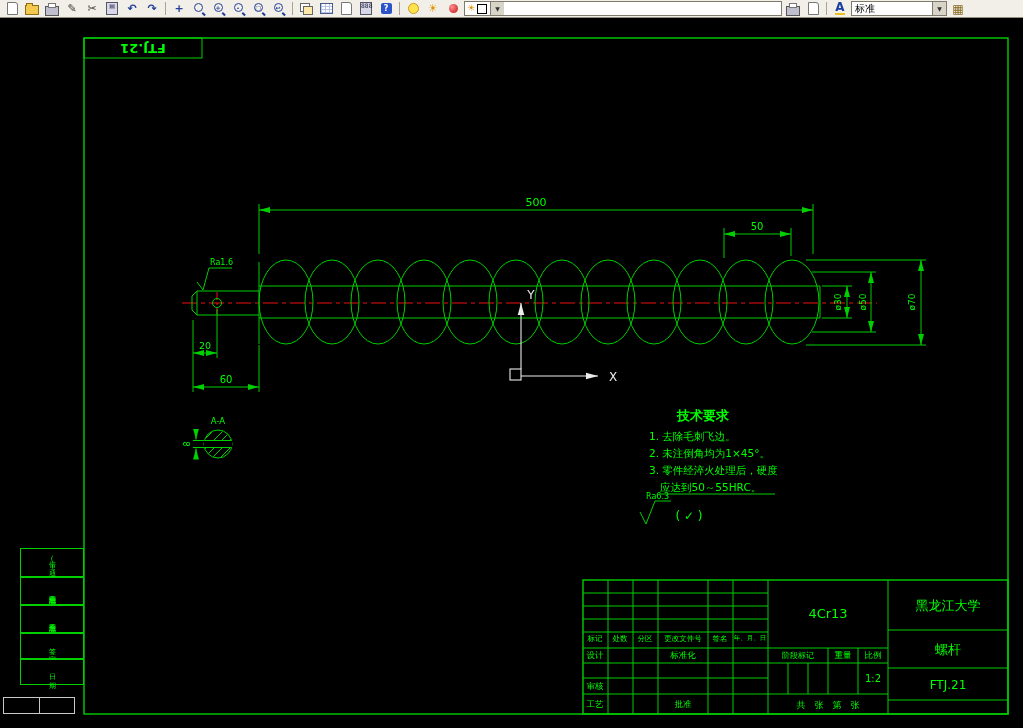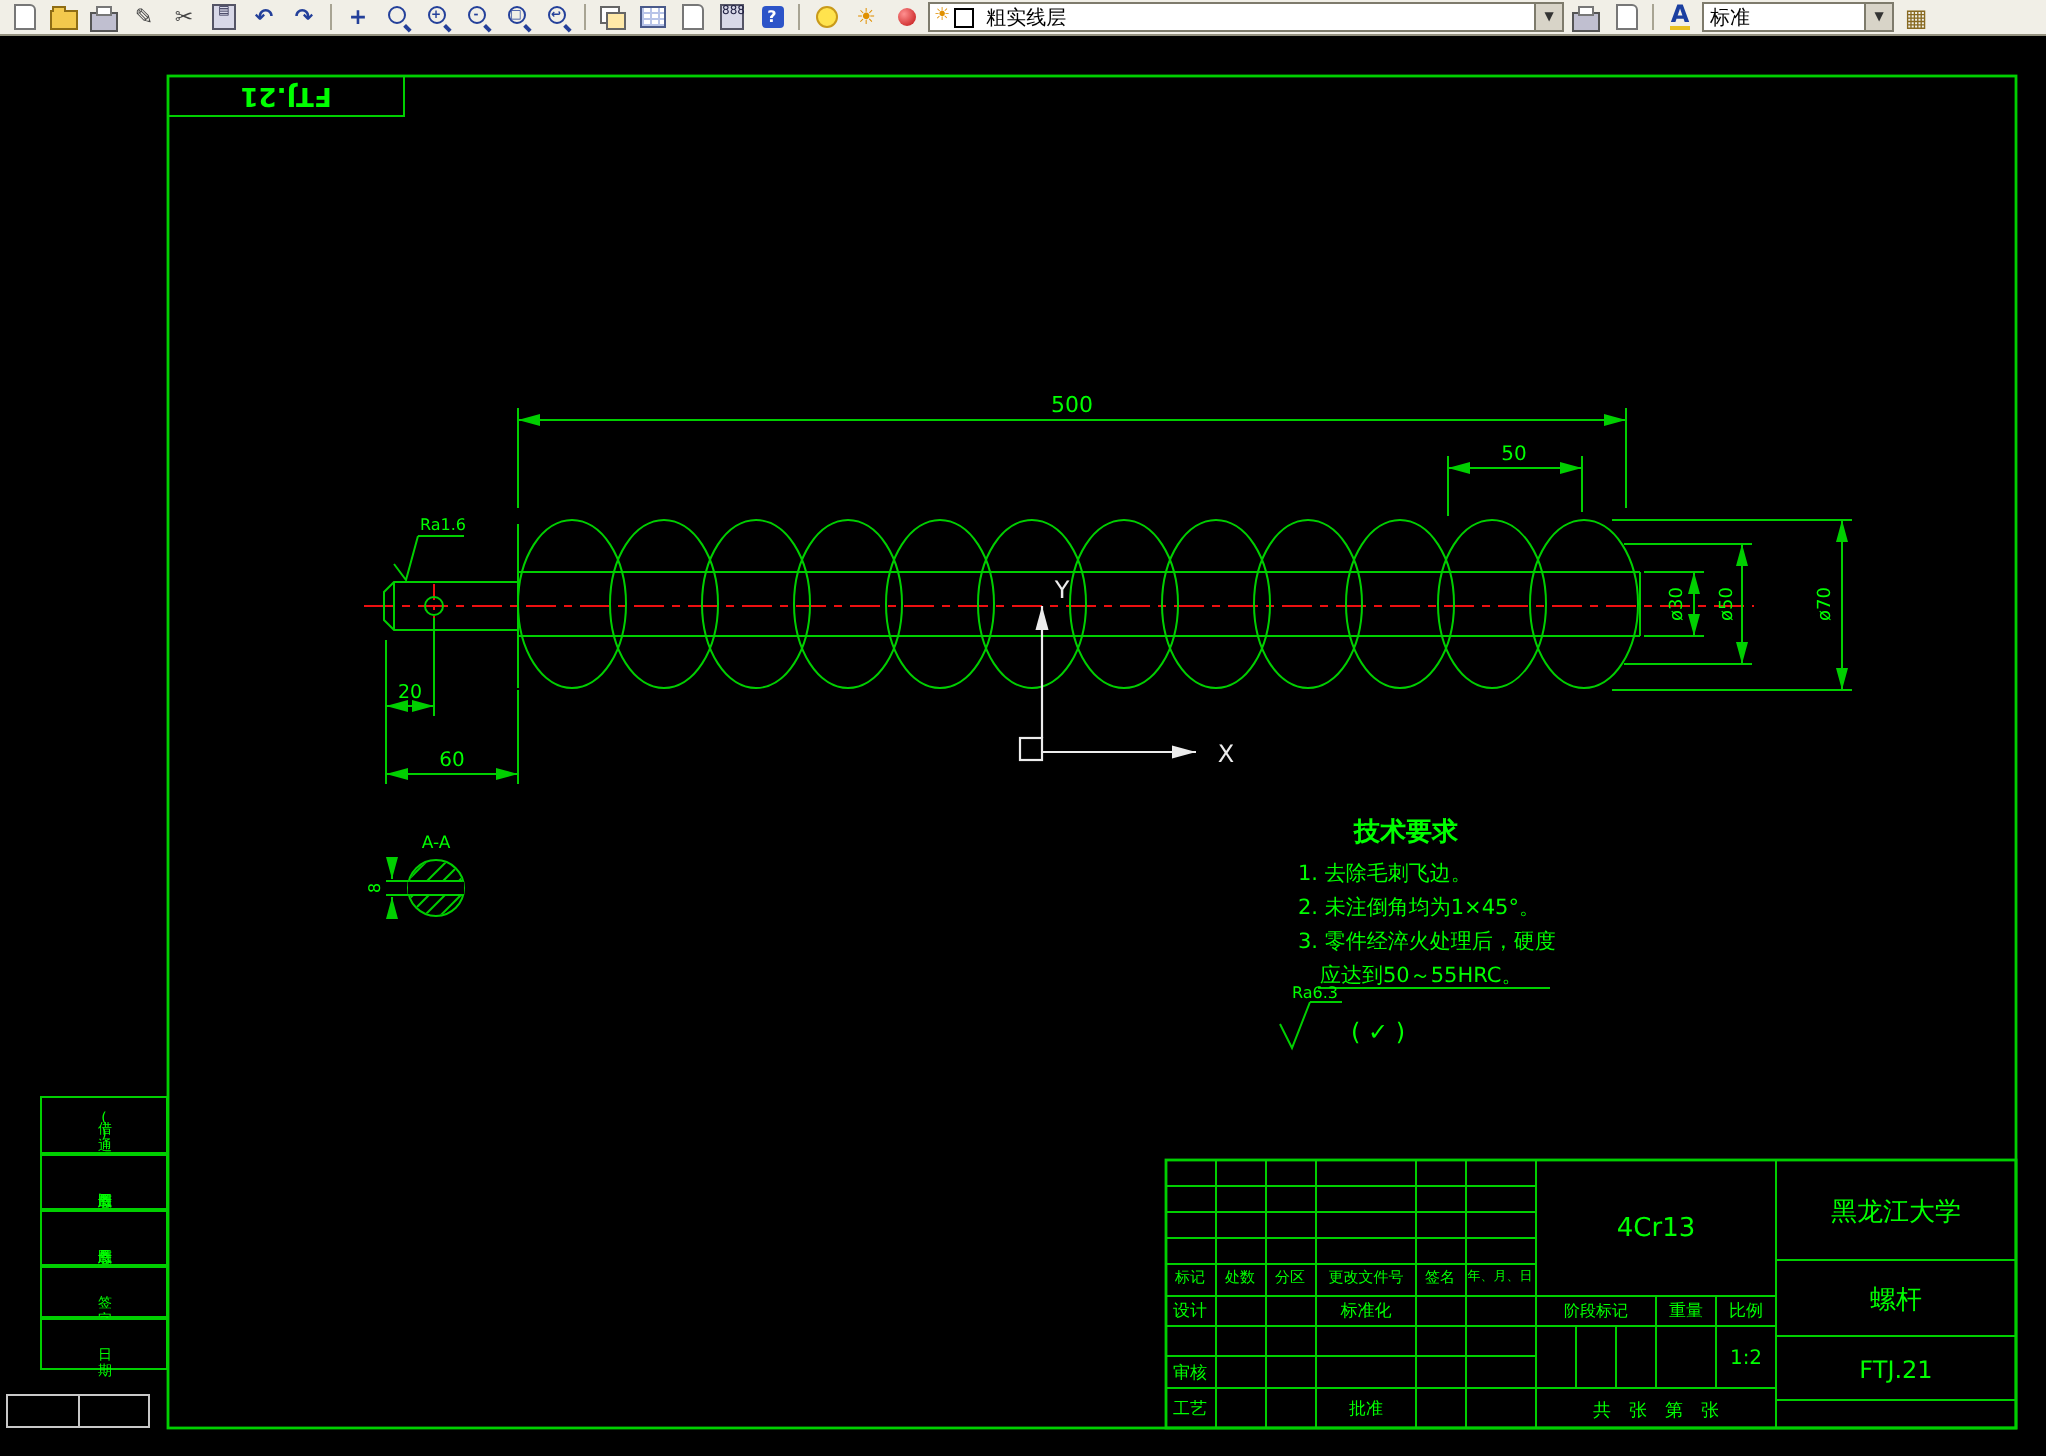--- a/index.html
+++ b/index.html
@@ -121,21 +121,20 @@
     <span class="tbi">
         <span class="bulb"></span>
       </span>
     <span class="tbi sunchar">☀</span>
     <span class="tbi">
         <span class="ball red"></span>
       </span>
     <div class="dd layerdd">
       <span class="sunchar" style="font-size:9px;margin-left:2px;">☀</span>
       <span class="chip"></span>
-      <span class="ddtext">粗实线层</span>
       <span class="ddbtn">▼</span>
     </div>
     <span class="tbi">
         <span class="printer"></span>
       </span>
     <span class="tbi">
         <span class="doc"></span>
       </span>
     <span class="sep"></span>
     <span class="tbi">

